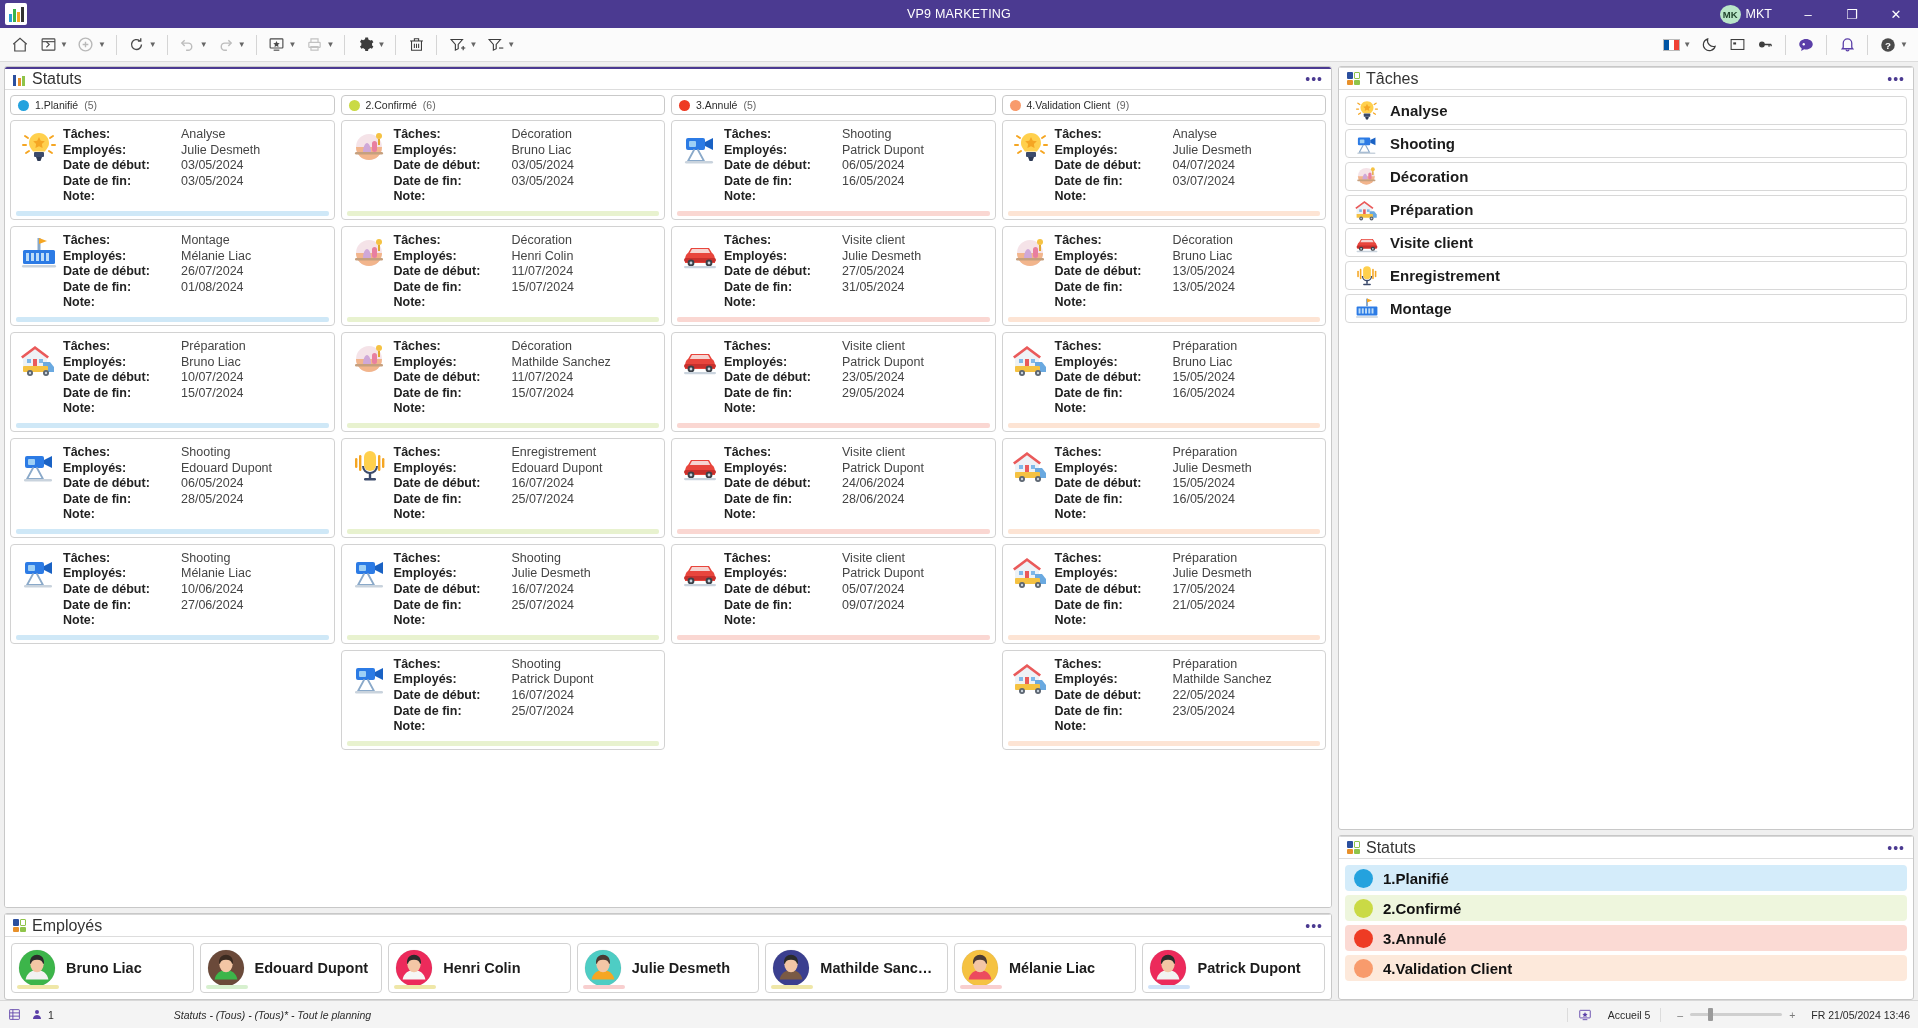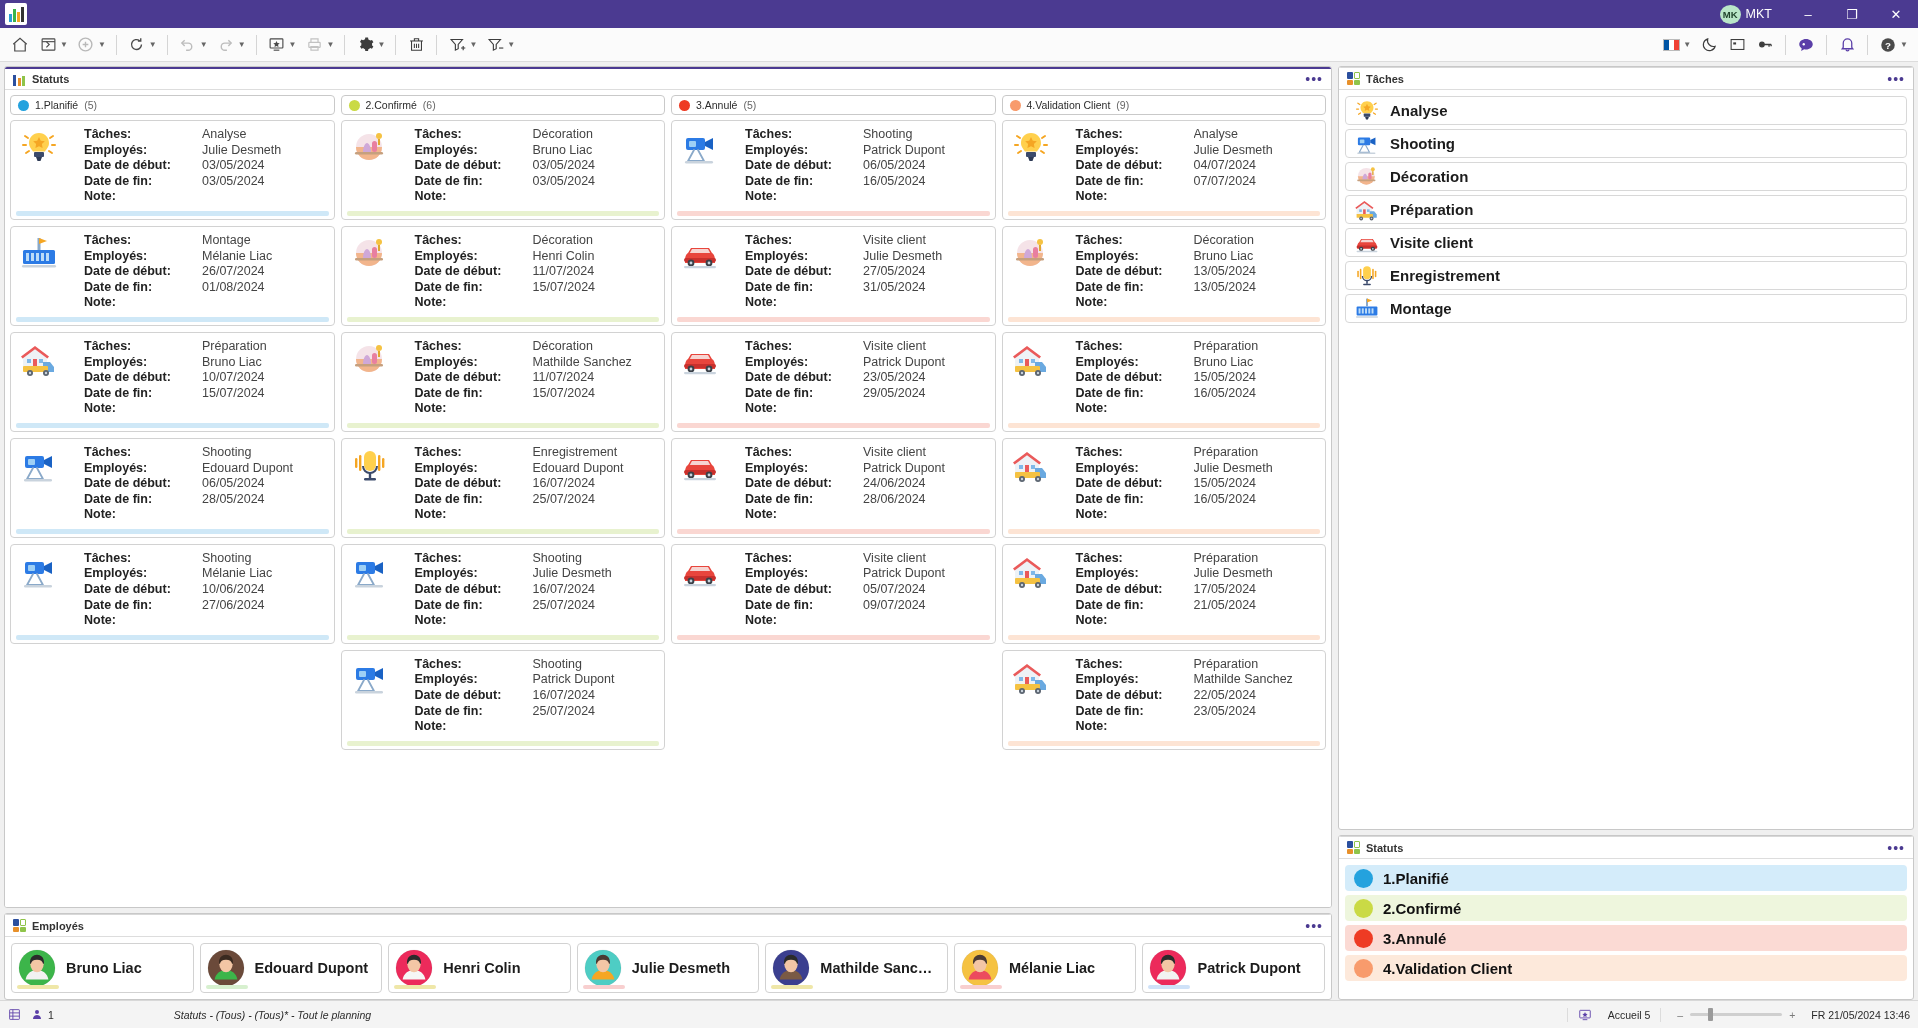--- a/index.html
+++ b/index.html
@@ -78,21 +78,21 @@
   .panel {
     background: #fff; border: 1px solid #c8c8c8; border-radius: 3px;
     display: flex; flex-direction: column; overflow: hidden;
   }
   .panel-head {
     height: 23px; min-height: 23px; background: #fff;
     border-bottom: 1px solid #ddd; border-top: 2px solid #4b3a91;
     display: flex; align-items: center; padding: 0 8px; gap: 6px;
   }
   .panel-head.no-accent { border-top: 1px solid #d8d8d8; }
-  .panel-title { font-size: 11px; color: #333; font-weight: bold; }
+  .panel-title { font-size: 16px; color: #333; }
   .panel-dots { margin-left: auto; color: #4b3a91; font-size: 14px; letter-spacing: 1px; line-height: 1; }
   .sq-icon { width: 13px; height: 13px; display: grid; grid-template-columns: 1fr 1fr; grid-gap: 1px; }
   .sq-icon b { display: block; border-radius: 1px; }
   .sq-icon b:nth-child(1){ background:#2b4f9e; }
   .sq-icon b:nth-child(2){ background:#fff; border:1px solid #8fc44a; }
   .sq-icon b:nth-child(3){ background:#e8902a; }
   .sq-icon b:nth-child(4){ background:#8fc44a; }
   .bars-icon { width: 13px; height: 13px; display: flex; align-items: flex-end; gap: 1.5px; }
   .bars-icon i { width: 3px; display: block; }
   .bars-icon i:nth-child(1){ height: 11px; background:#2b4f9e; }
@@ -109,21 +109,21 @@
     border: 1px solid #c9c9c9; border-radius: 4px; background: #fff;
     height: 20px; display: flex; align-items: center; gap: 6px; padding: 0 7px;
   }
   .dot { width: 11px; height: 11px; border-radius: 50%; flex: none; }
   .kcol-label { font-size: 10.5px; color: #2c2c2c; white-space: nowrap; }
   .kcol-count { font-size: 10.5px; color: #666; }
   .kcol-body { flex: 1; display: flex; flex-direction: column; gap: 6px; overflow: hidden; }
 
   .card {
     border: 1px solid #d2d2d2; border-radius: 4px; background: #fff;
-    padding: 6px 8px 0 8px; display: flex; gap: 25px;
+    padding: 6px 8px 0 8px; display: flex; gap: 4px;
     position: relative; flex: none;
   }
   .card-strip { position: absolute; left: 5px; right: 5px; bottom: 3px; height: 5px; border-radius: 2px; }
   .card-icon { width: 40px; height: 40px; flex: none; margin-top: 1px; }
   .card-icon svg { display: block; }
   .card-fields { flex: 1; display: grid; grid-template-columns: 118px 1fr; row-gap: 0px; padding-bottom: 14px; }
   .fl { font-size: 12.5px; font-weight: bold; color: #222; line-height: 15.6px; white-space: nowrap; }
   .fv { font-size: 12.5px; color: #444; line-height: 15.6px; white-space: nowrap; overflow: hidden; text-overflow: ellipsis; }
 
   
@@ -176,20 +176,21 @@
 </head>
 <body>
 
 <div class="titlebar">
   <div class="app-logo">
     <i></i>
       <i></i>
       <i></i>
       <i></i>
   </div>
+  <div class="title-text">VP9 MARKETING</div>
   <div class="title-right">
     <div class="user-chip">
       <div class="user-avatar">MK</div>
       <span class="user-name">MKT</span>
     </div>
     <div class="win-btn">–</div>
     <div class="win-btn">❐</div>
     <div class="win-btn close">✕</div>
   </div>
 </div>
@@ -870,21 +871,21 @@
     </svg>
                 </span>
                 <div class="card-fields">
                   <span class="fl">Tâches:</span>
                   <span class="fv">Analyse</span>
                   <span class="fl">Employés:</span>
                   <span class="fv">Julie Desmeth</span>
                   <span class="fl">Date de début:</span>
                   <span class="fv">04/07/2024</span>
                   <span class="fl">Date de fin:</span>
-                  <span class="fv">07/07/2024</span>
+                  <span class="fv">03/07/2024</span>
                   <span class="fl">Note:</span>
                   <span class="fv"></span>
                 </div>
                 <span class="card-strip" style="background:#fde4d4"></span>
               </div>
               <div class="card">
                 <span class="card-icon">
                   <svg viewBox="0 0 40 40" width="100%" height="100%">
       <circle cx="19" cy="19" r="13" fill="#f5e3e8"></circle>
       <path d="M6 19a13 13 0 0 0 26 0z" fill="#f2b58c"></path>

